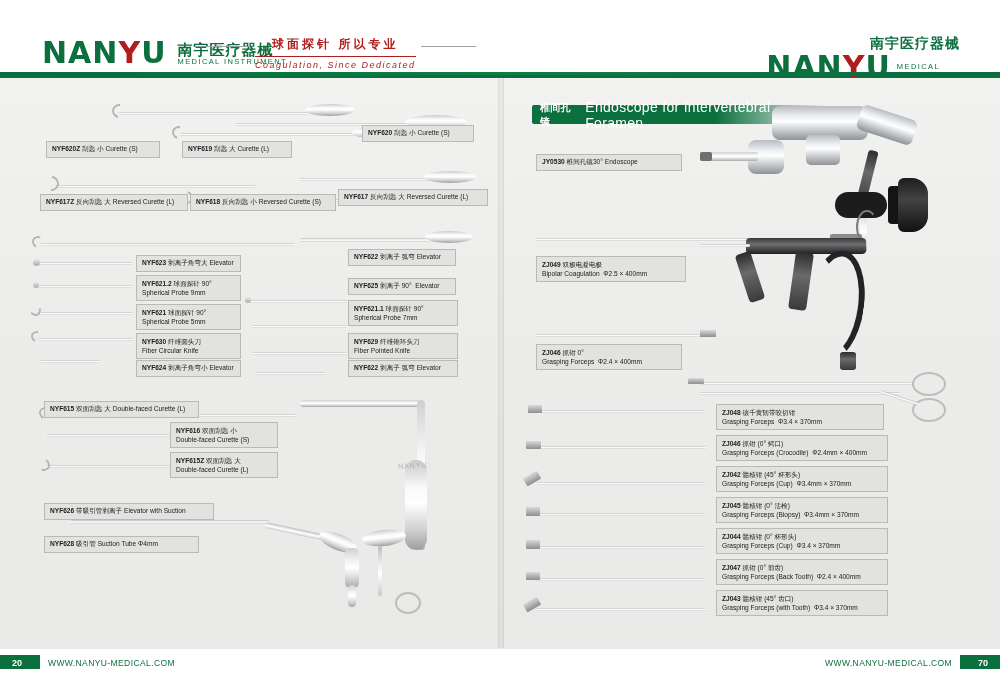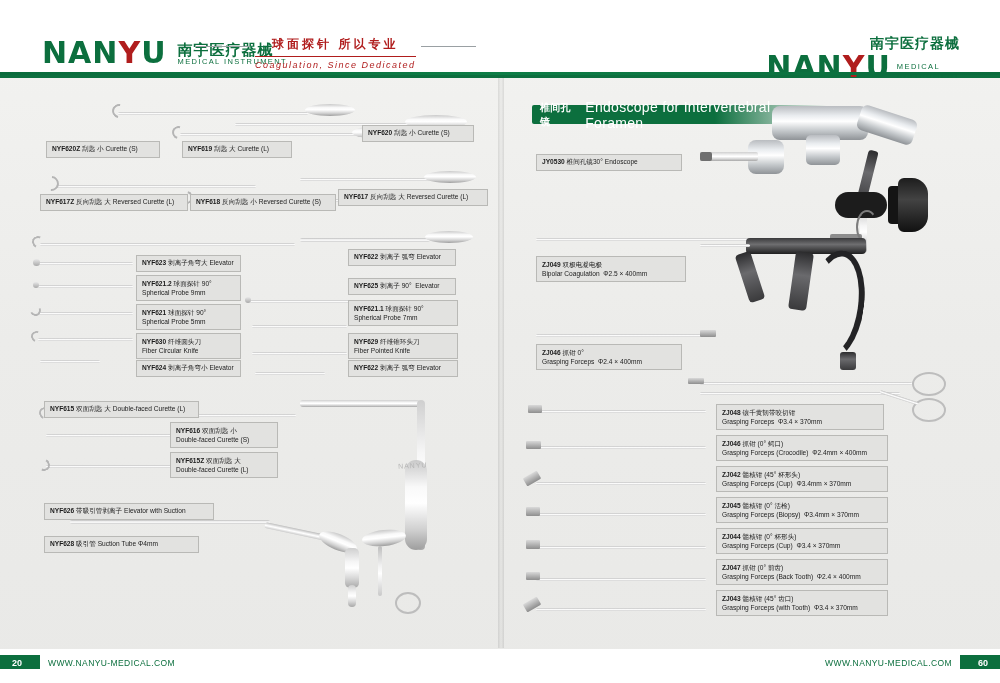--- a/index.html
+++ b/index.html
@@ -487,17 +487,17 @@
   <div class="lbl two" style="left:716px;top:590px;width:172px;">
     <div><b>ZJ043</b> <span>髓核钳 (45°  齿口)</span></div>
     <div><span>Grasping Forceps (with Tooth)</span>&nbsp;&nbsp;<span>Φ3.4 × 370mm</span></div>
   </div>
 
   <div class="footer">
     <div class="footer-bar-l"></div>
     <div class="pg-l">20</div>
     <div class="url-l">WWW.NANYU-MEDICAL.COM</div>
     <div class="footer-bar-r"></div>
-    <div class="pg-r">60</div>
+    <div class="pg-r">70</div>
     <div class="url-r">WWW.NANYU-MEDICAL.COM</div>
   </div>
 
 </div>
 
 </body></html>

